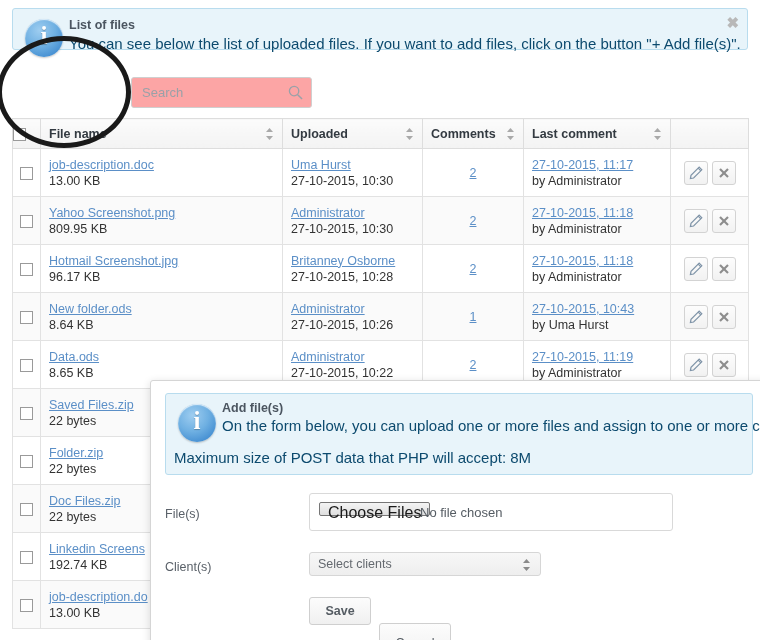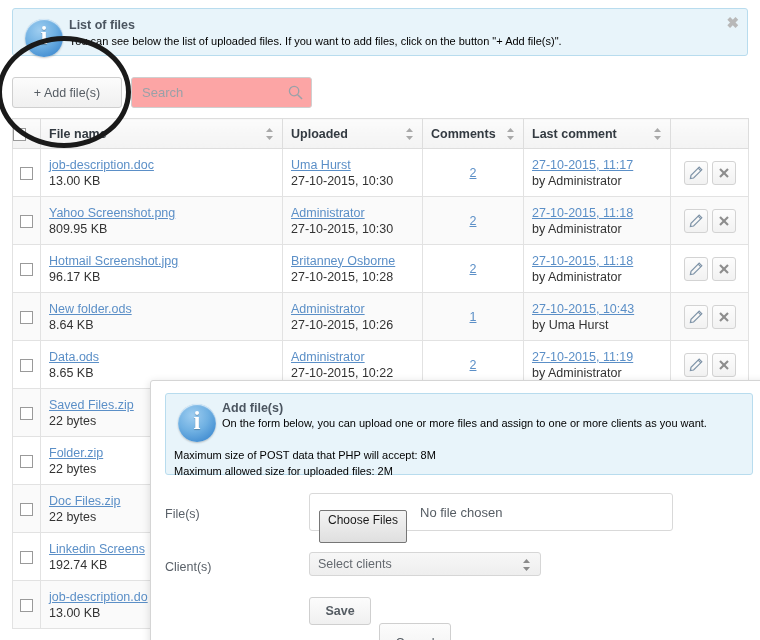--- a/index.html
+++ b/index.html
@@ -12,21 +12,21 @@
   }
   #root { position: relative; width: 760px; height: 640px; background: #fff; }
 
   
   .info-banner {
     position: absolute;
     background: #e8f4fa;
     border: 1px solid #b8dcee;
     border-radius: 3px;
   }
-  #list-banner { left: 12px; top: 8px; width: 736px; height: 48px; }
+  #list-banner { left: 12px; top: 8px; width: 736px; height: 42px; }
   .banner-icon {
     position: absolute;
     left: 12px; top: 10px;
     width: 38px; height: 38px;
     border-radius: 50%;
     background: radial-gradient(circle at 38% 30%, #9ecdf0 0%, #6fb0e2 45%, #4a93d4 75%, #3b80c4 100%);
     box-shadow: inset 0 1px 1px rgba(255,255,255,.8), 0 1px 2px rgba(0,0,0,.22);
   }
   .banner-icon::after {
     content: "i";
@@ -37,21 +37,21 @@
     font-size: 25px;
     color: #fff;
     text-shadow: 0 1px 1px rgba(0,0,0,.25);
   }
   .banner-title {
     position: absolute;
     font-size: 12.5px; font-weight: bold; color: #4b5560;
   }
   .banner-line {
     position: absolute;
-    font-size: 11px; color: #000000; white-space: nowrap;
+    font-size: 15px; color: #0c4a6e; white-space: nowrap;
   }
   .banner-close {
     position: absolute; right: 8px; top: 6px;
     font-size: 15px; color: #b8b8b8; font-weight: bold;
     cursor: pointer; line-height: 1;
   }
 
   
   .btn {
     background: linear-gradient(#fcfcfc, #f0f0f0);
@@ -165,26 +165,26 @@
   #label-files  { left: 14px; top: 126px; }
   #label-clients{ left: 14px; top: 179px; }
   #file-field {
     position: absolute; left: 158px; top: 112px;
     width: 364px; height: 38px;
     background: #fff;
     border: 1px solid #d9d9d9;
     border-radius: 3px;
   }
   #choose-files-btn {
-    position: absolute; left: 9px; top: 16px;
-    height: 33px; padding: 0 8px;
+    position: absolute; left: 9px; top: 8px;
+    height: 14px; padding: 0 8px;
     background: linear-gradient(#f4f4f4, #dfdfdf);
     border: 1px solid #767676;
     border-radius: 2px;
-    font-size: 12px; color: #1a1a1a;
+    font-size: 16px; color: #1a1a1a;
     line-height: 19px;
     cursor: pointer;
   }
   #no-file-text {
     position: absolute; left: 110px; top: 11px;
     font-size: 13px; color: #555c63;
   }
   #clients-select {
     position: absolute; left: 158px; top: 171px;
     width: 232px; height: 24px;
@@ -216,21 +216,20 @@
 
 <div id="root">
 
   <div class="info-banner" id="list-banner">
     <div class="banner-icon"></div>
     <div class="banner-title" style="left:56px; top:9px;">List of files</div>
     <div class="banner-line" style="left:56px; top:26px;">You can see below the list of uploaded files. If you want to add files, click on the button "+ Add file(s)".</div>
     <div class="banner-close">✖</div>
   </div>
 
-  <button class="btn" id="add-files-btn">+ Add file(s)</button>
 
   <div id="search-wrap">
     <input id="search-input" type="text" placeholder="Search" style="">
     <svg class="search-icon" viewBox="0 0 16 16">
       <circle cx="6.5" cy="6.5" r="5" fill="none" stroke="#9aa1a8" stroke-width="1.4"></circle>
       <line x1="10.3" y1="10.3" x2="15" y2="15" stroke="#9aa1a8" stroke-width="1.6"></line>
     </svg>
   </div>
 
   <table id="files-table">
@@ -422,21 +421,20 @@
       </tbody>
   </table>
 
   <div id="add-modal">
 
     <div class="info-banner" id="modal-banner">
       <div class="banner-icon"></div>
       <div class="banner-title" style="left:56px; top:7px;">Add file(s)</div>
       <div class="banner-line" style="left:56px; top:23px;">On the form below, you can upload one or more files and assign to one or more clients as you want.</div>
       <div class="banner-line" style="left:8px;  top:55px;text-align:center;">Maximum size of POST data that PHP will accept: 8M</div>
-      <div class="banner-line" style="left:8px;  top:71px;">Maximum allowed size for uploaded files: 2M</div>
     </div>
 
     <div class="form-row" id="label-files">File(s)</div>
 
     <div id="file-field">
       <span id="choose-files-btn">Choose Files</span>
       <span id="no-file-text">No file chosen</span>
     </div>
 
     <div class="form-row" id="label-clients">Client(s)</div>

